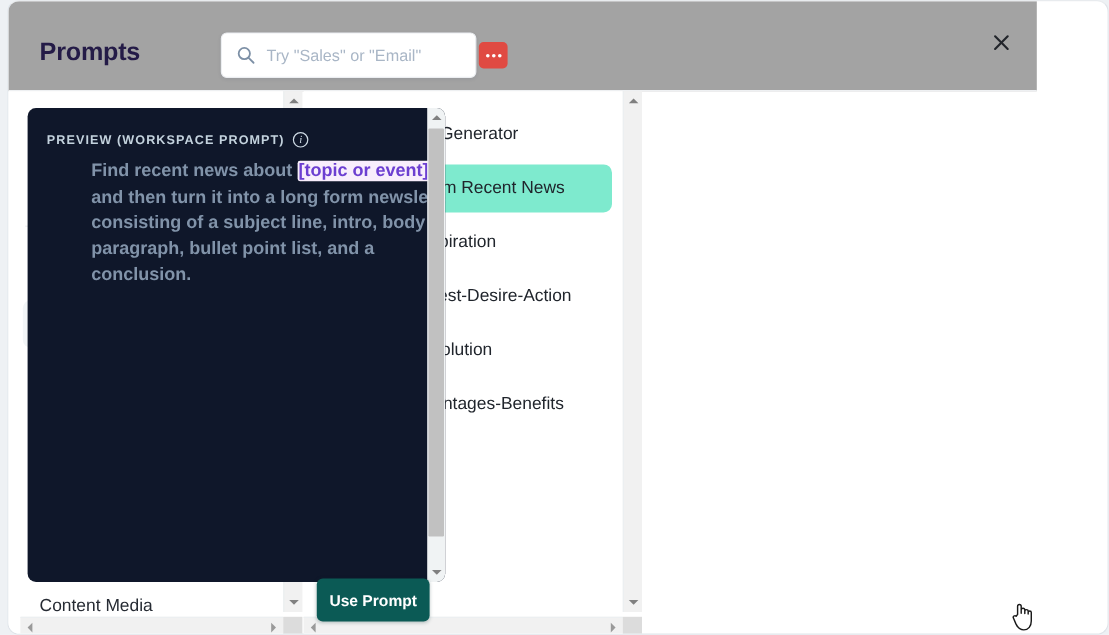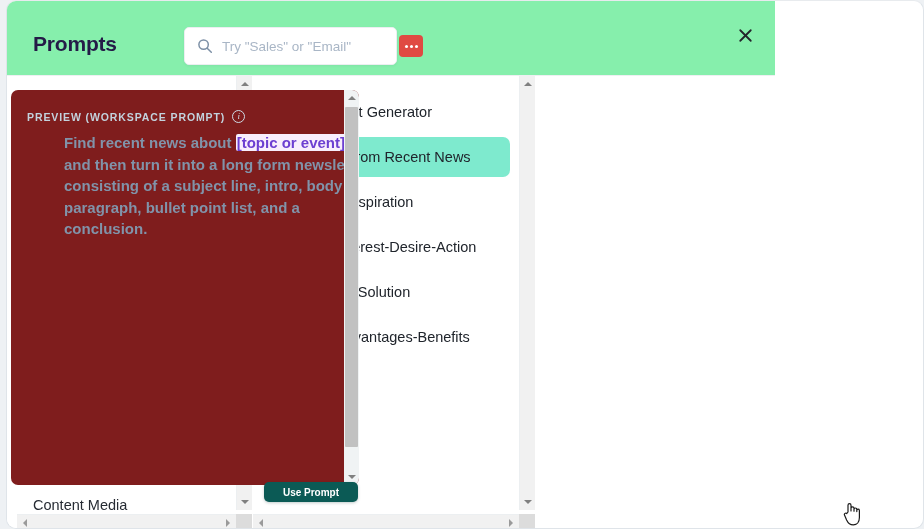--- a/index.html
+++ b/index.html
@@ -24,24 +24,24 @@
     border-top: 1px solid #e8ebee;
     border-right: 1px solid #dfe4e9;
     border-bottom: 1px solid #dfe4e9;
     overflow: hidden;
   }
 
   
   #header {
     position: absolute;
     left: 0; top: 0;
-    width: 768px;
+    width: 857px;
     height: 75px;
     border-bottom: 1px solid #eef0f2;
-    background: #86efac;
+    background: #a3a3a3;
   }
 
   #page-title {
     position: absolute;
     left: 26px;
     top: 31px;
     font-size: 21px;
     font-weight: bold;
     color: #241b47;
     letter-spacing: -0.2px;
@@ -176,24 +176,24 @@
 
   
   #preview-panel {
     left: 546px;
     top: 0;
     width: 372px;
     height: 454px;
   }
   #preview-card {
     position: absolute;
-    left: 4px; top: 14px;
+    left: 16px; top: 14px;
     width: 348px;
     height: 395px;
-    background: #7f1d1d;
+    background: #0f172a;
     border-radius: 7px;
     overflow: hidden;
   }
   #preview-label {
     position: absolute;
     left: 16px; top: 20px;
     display: flex;
     align-items: center;
     gap: 7px;
   }
@@ -231,27 +231,27 @@
     border-radius: 2px;
     padding: 0 1px;
   }
 
   
   #use-prompt-button {
     position: absolute;
     left: 257px;
     top: 406px;
     width: 94px;
-    height: 20px;
+    height: 36px;
     background: #0b5a55;
     color: #fff;
     border: none;
     border-radius: 5px;
     font-family: "Liberation Sans", sans-serif;
-    font-size: 10px;
+    font-size: 13px;
     font-weight: bold;
     cursor: pointer;
     box-shadow: 0 1px 3px rgba(10,50,50,.25);
   }
 
   
   #mouse-cursor {
     position: absolute;
     left: 835px;
     top: 500px;

